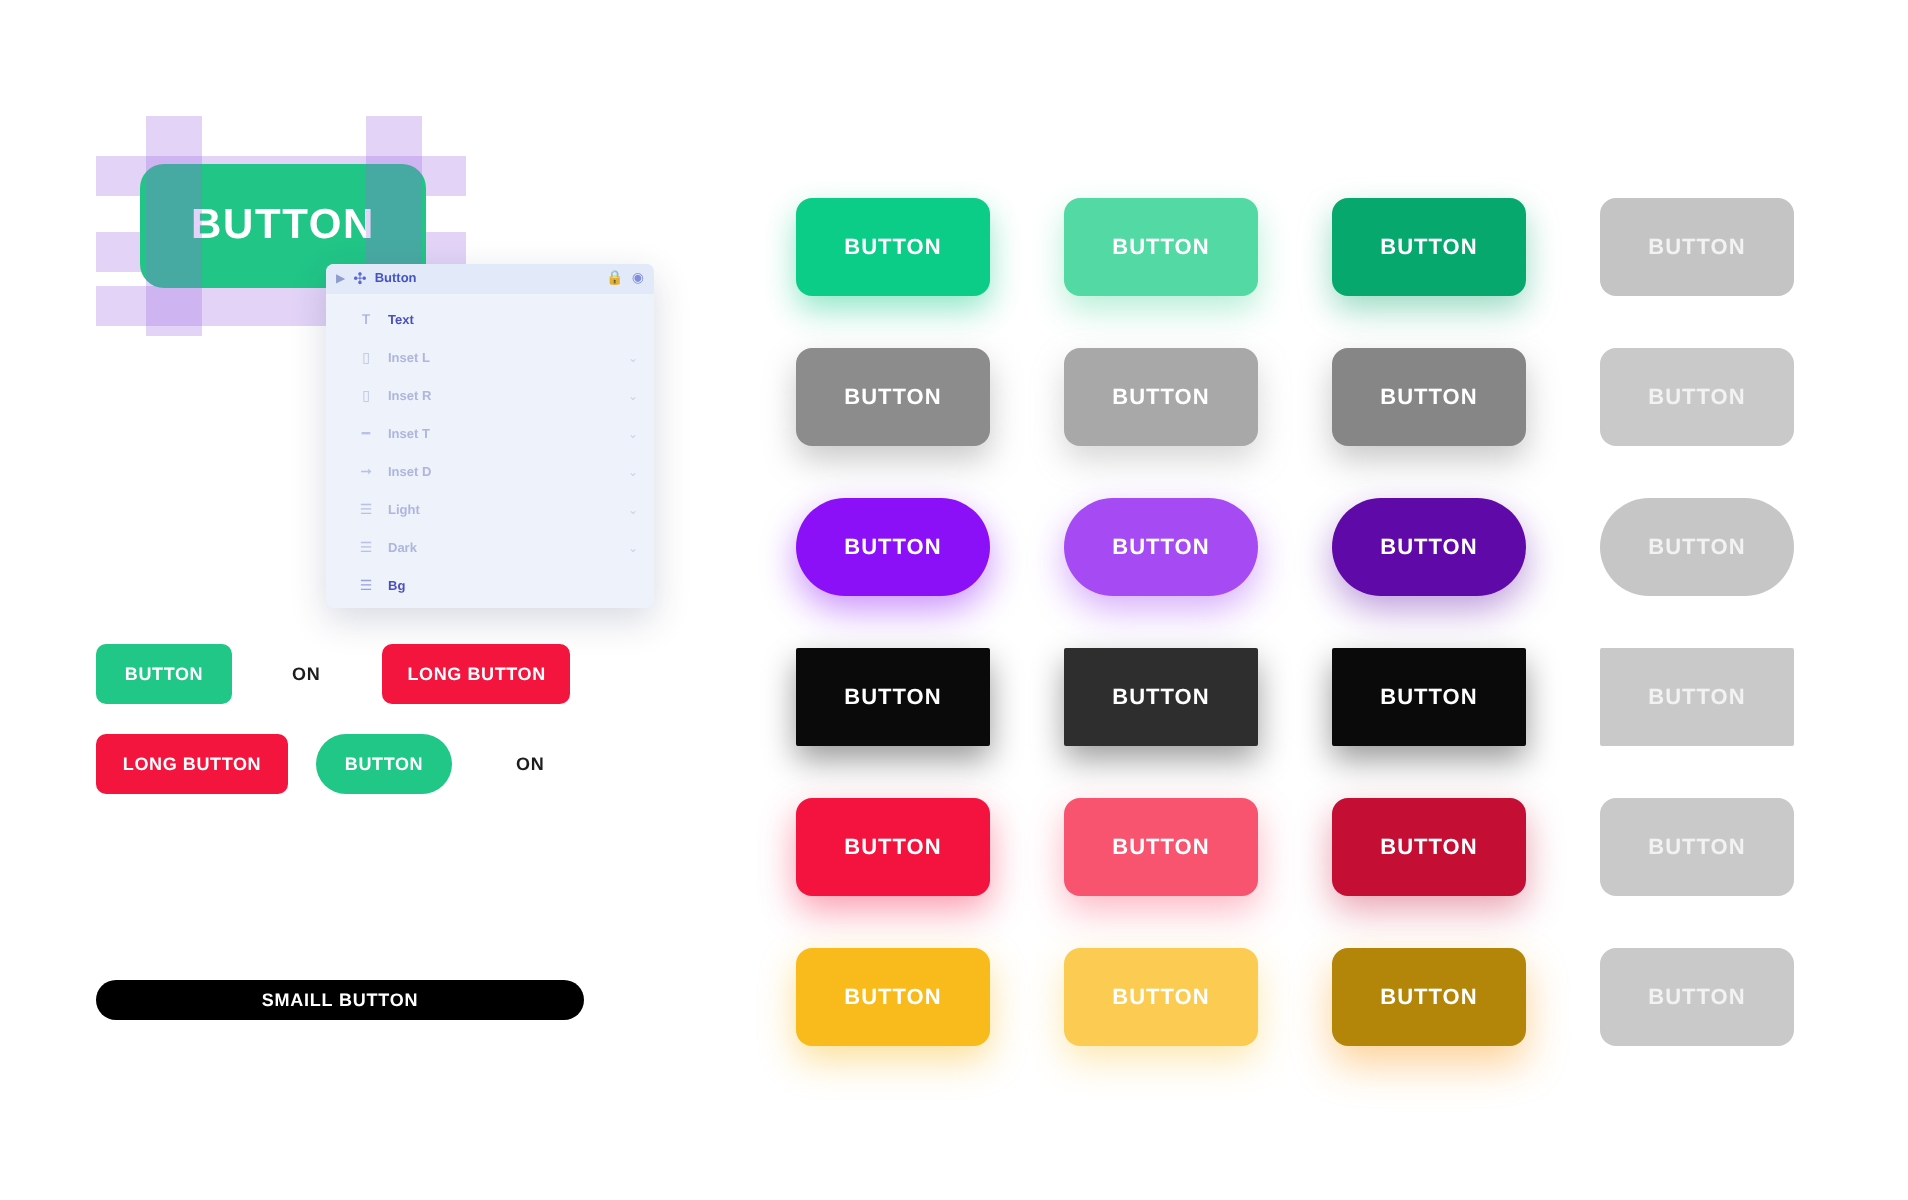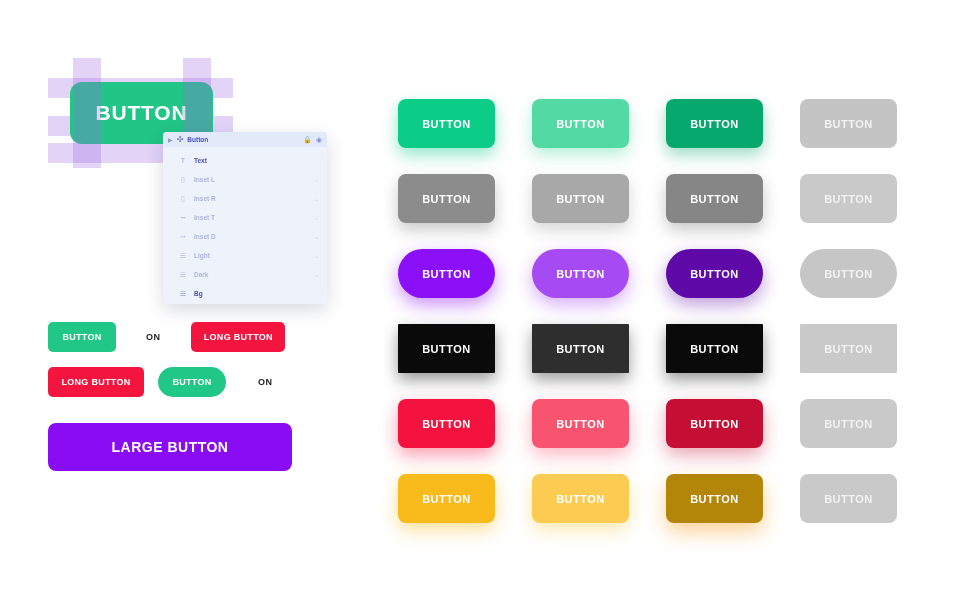--- a/index.html
+++ b/index.html
@@ -374,21 +374,21 @@
       <span class="on-label on-1">ON</span>
       <button class="btn b-red-long">LONG BUTTON</button>
     </div>
     <div class="lrow r2">
       <button class="btn b-red-long-2">LONG BUTTON</button>
       <button class="btn b-green-pill">BUTTON</button>
       <span class="on-label on-2">ON</span>
     </div>
   </div>
 
-  <button class="btn b-large">LARGE BUTTON</button>
+  <button class="btn b-small">SMAILL BUTTON</button>
 
   <div class="grid">
 
     <div class="grid-row">
       <div class="cell">
           <button class="gbtn rad-rounded g-1">BUTTON</button>
         </div>
       <div class="cell">
           <button class="gbtn rad-rounded g-2">BUTTON</button>
         </div>

